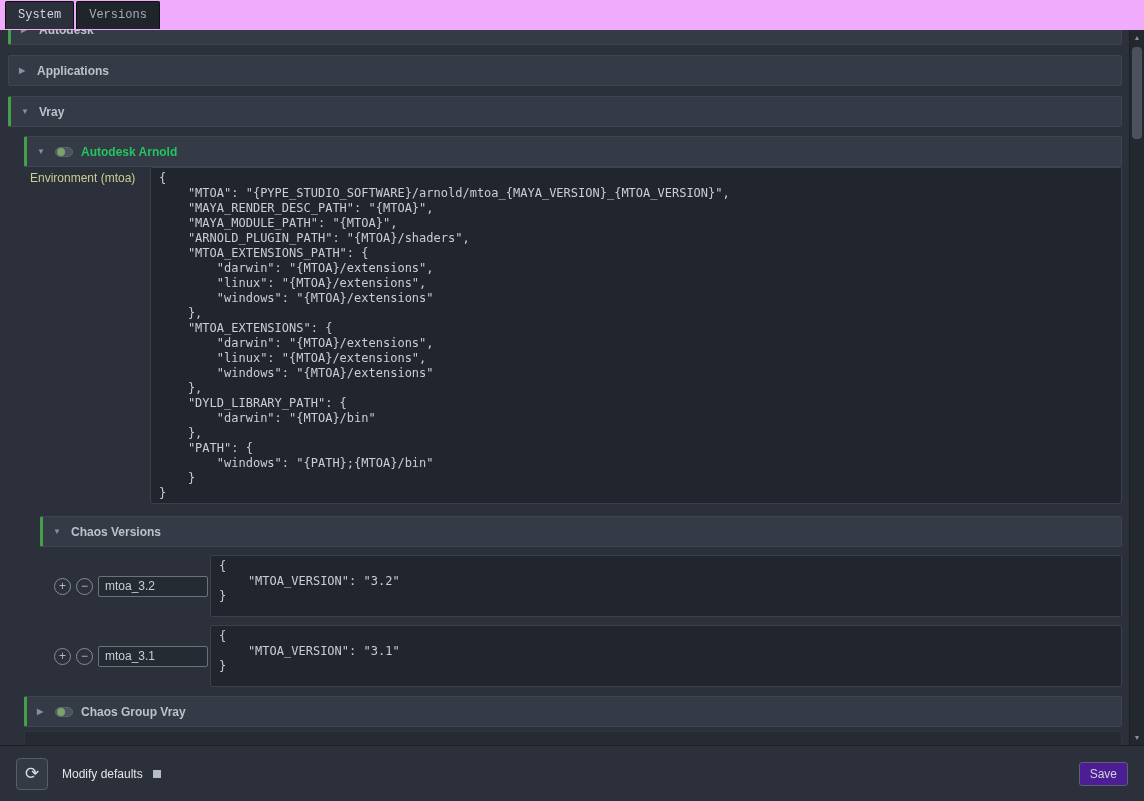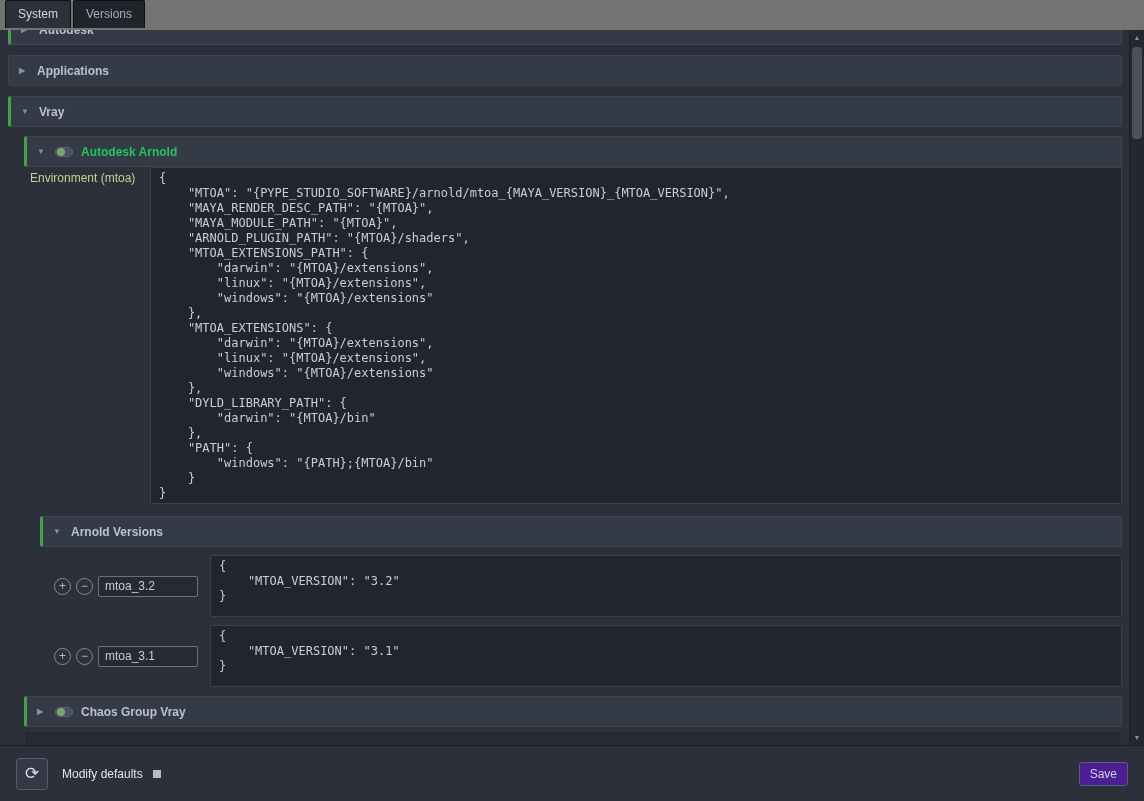--- a/index.html
+++ b/index.html
@@ -11,23 +11,23 @@
     width: 1144px; height: 801px;
     background: #2b303b;
     overflow: hidden;
     display: flex; flex-direction: column;
     color: #b9bfc8;
   }
 
   
   .tabbar {
     flex: 0 0 30px;
-    background: #737373;
-    display: flex; align-items: flex-start;
-    padding-left: 5px; gap: 2px;
+    background: #f0abfc;
+    display: flex; align-items: center;
+    padding-left: 5px; gap: 2px; font-family: Liberation Mono, monospace;
   }
   .tab {
     font-size: 12px;
     padding: 6px 12px 7px 12px;
     background: #20242b;
     color: #a7adb6;
     border: 1px solid #0e1014;
     border-bottom: none;
     border-radius: 2px 2px 0 0;
     cursor: default;
@@ -112,21 +112,21 @@
     border-radius: 50%;
     border: 1px solid #868c96;
     background: transparent;
     color: #b2b8c1;
     font-size: 12px; line-height: 14px;
     text-align: center;
     padding: 0; cursor: default;
     flex: 0 0 auto;
   }
   .key-input {
-    width: 100px; height: 21px;
+    width: 110px; height: 21px;
     background: #262b33;
     border: 1px solid #6a7280;
     border-radius: 2px;
     color: #c9cdd4;
     font-size: 12px;
     padding: 1px 6px;
     font-family: "Liberation Sans", sans-serif;
   }
   .version-editor { height: 62px; flex: 1 1 auto; }
 
@@ -249,21 +249,21 @@
         "darwin": "{MTOA}/bin"
     },
     "PATH": {
         "windows": "{PATH};{MTOA}/bin"
     }
 }</textarea>
         </div>
 
         <div class="bar green versions-bar">
           <span class="chev">▼</span>
-          <span>Arnold Versions</span>
+          <span>Chaos Versions</span>
         </div>
 
         <div class="version-row">
           <div class="version-controls">
             <button class="circle-btn">+</button>
             <button class="circle-btn">−</button>
             <input class="key-input" type="text" value="mtoa_3.2" style="">
           </div>
           <textarea class="code version-editor" spellcheck="false" style="">{
     "MTOA_VERSION": "3.2"

